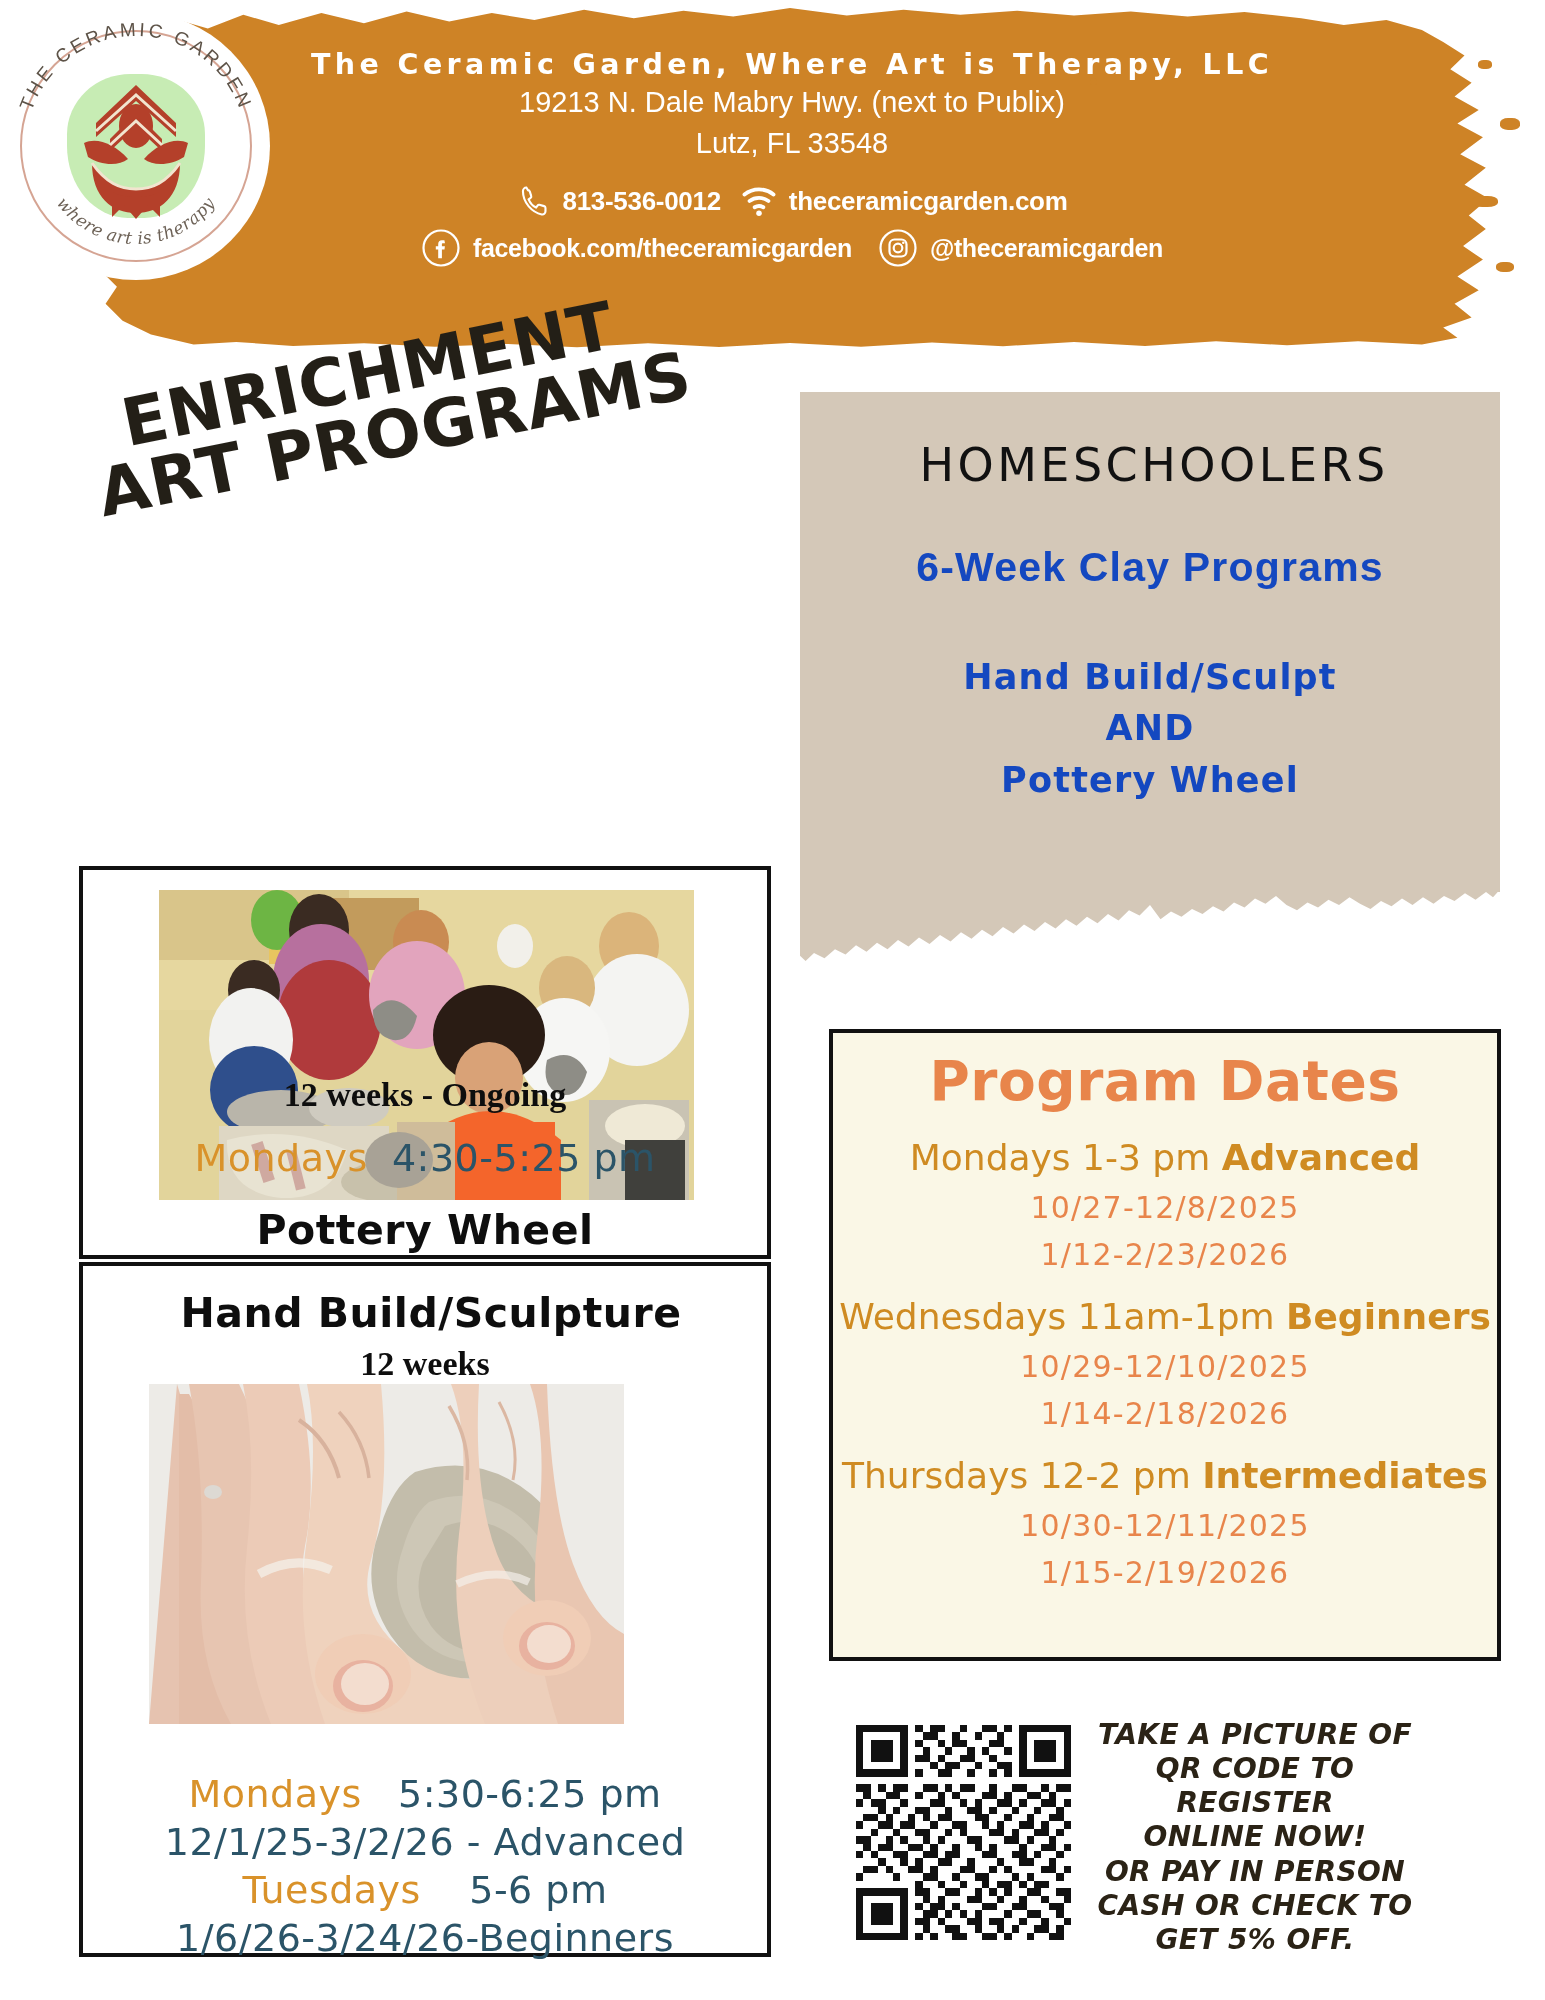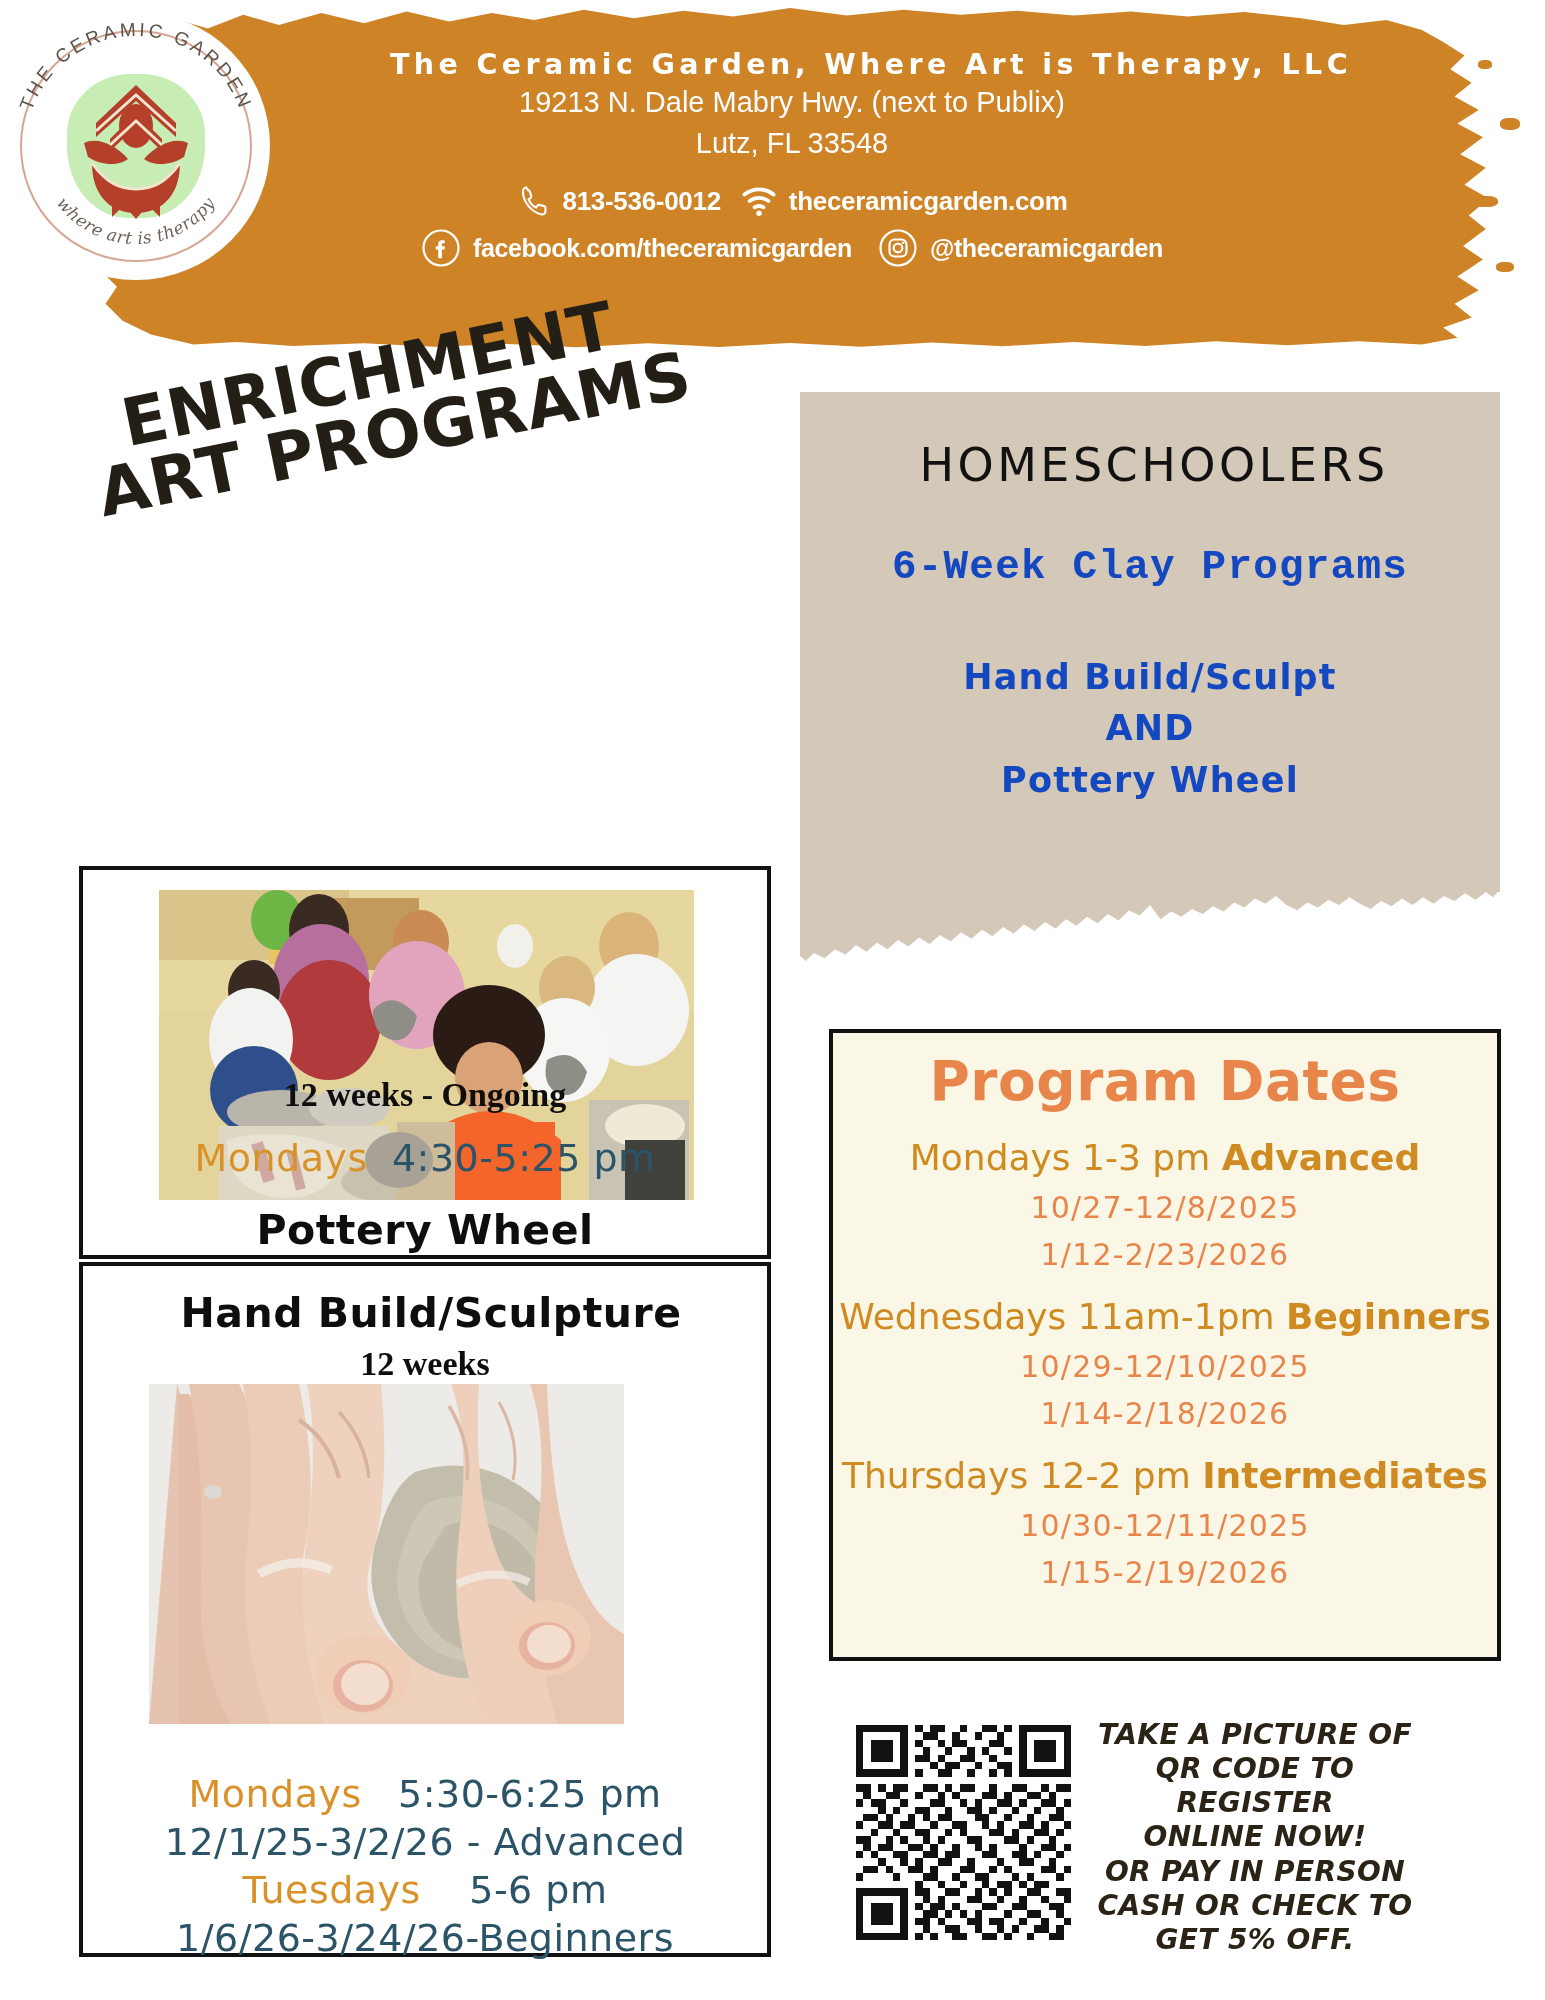--- a/index.html
+++ b/index.html
@@ -90,21 +90,21 @@
     font-style: italic;
     fill: #6d6257;
     font-size: 17px;
     letter-spacing: 0.5px;
   }
 
   .biz-name {
     position: absolute;
     left: 232px; top: 48px;
     width: 1120px;
-    text-align: right;
+    text-align: center;
     color: #ffffff;
     font-family: "DejaVu Sans", sans-serif;
     font-size: 28.5px;
     font-weight: 700;
     letter-spacing: 4.4px;
     z-index: 4;
   }
   .biz-addr1 {
     position: absolute;
     left: 232px; top: 86px;
@@ -283,21 +283,21 @@
     font-weight: 400;
     color: #111111;
     letter-spacing: 3.5px;
     padding-left: 8px;
   }
   .hs-sub {
     position: absolute;
     left: 0; top: 152px;
     width: 700px;
     text-align: center;
-    font-family: Liberation Mono, monospace;
+    font-family: Liberation Sans, sans-serif;
     font-size: 41px;
     font-weight: 700;
     color: #1448c0;
     letter-spacing: 1.2px;
   }
   .hs-lines {
     position: absolute;
     left: 0; top: 260px;
     width: 700px;
     text-align: center;

